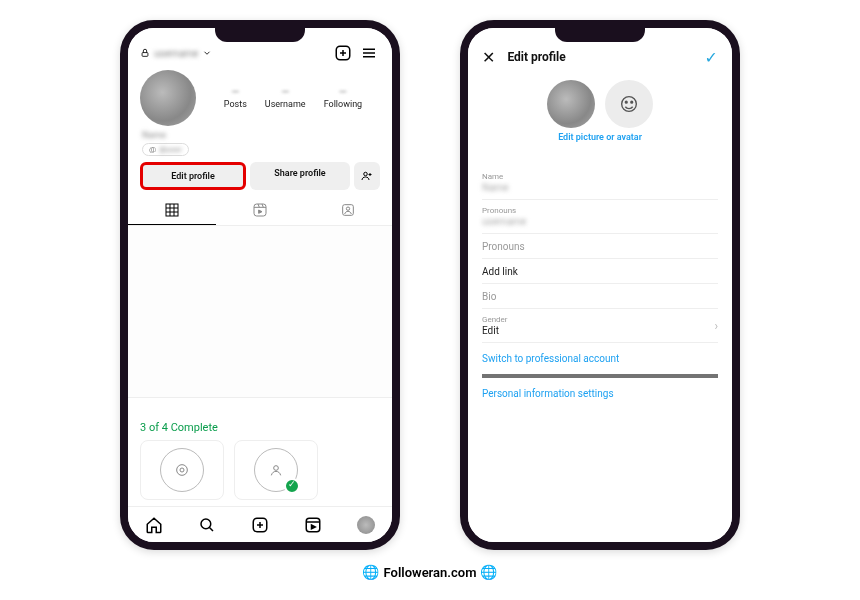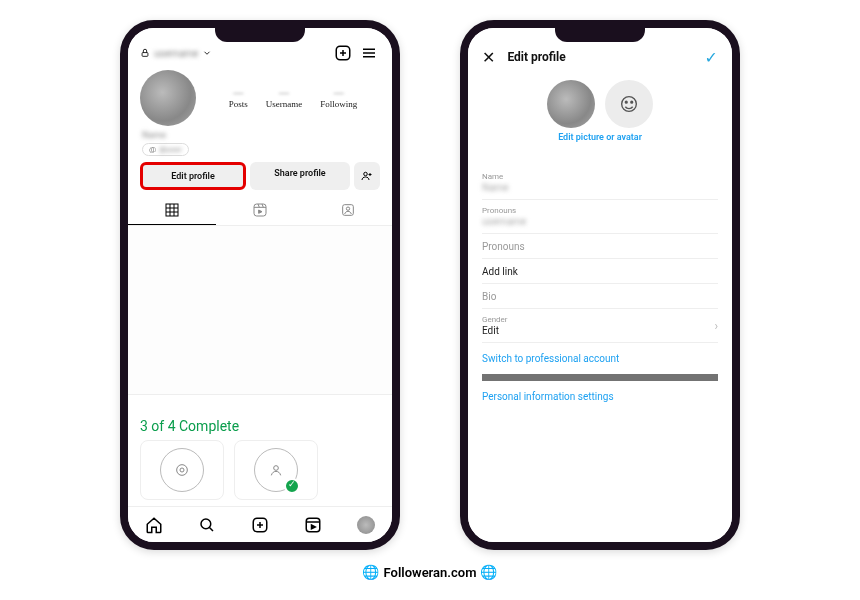--- a/index.html
+++ b/index.html
@@ -26,39 +26,39 @@
     width: 90px; height: 18px; background: #1a0f1e;
     border-radius: 0 0 12px 12px; z-index: 10;
   }
   .screen { position: absolute; inset: 0; background: #fff; display: flex; flex-direction: column; font-size: 10px; color: #111; }
 
   
   .topbar { height: 36px; display:flex; align-items:center; justify-content:space-between; padding: 18px 12px 4px; }
   .user-row { display:flex; align-items:center; gap:4px; }
   .blur { filter: blur(2px); color:#888; }
   .icon-btn { width:22px; height:22px; display:flex; align-items:center; justify-content:center; }
-  .profile-header { display:flex; padding:6px 12px 2px; gap:10px;font-family:Liberation Serif, serif; }
+  .profile-header { display:flex; padding:6px 12px 2px; gap:10px; }
   .avatar-lg { width:56px; height:56px; border-radius:50%; background: radial-gradient(circle at 40% 40%, #bbb 0%, #888 60%, #aaa 100%); flex-shrink:0; }
   .stats { display:flex; gap:18px; align-items:center; flex:1; justify-content:center; }
   .stat { text-align:center; }
   .stat-n { font-weight:600; display:block; filter:blur(1.5px); color:#999; }
   .stat-l { font-size:9px; color:#222; }
   .namebox { padding: 2px 14px 6px; font-size:9px; }
   .threads { display:inline-flex; align-items:center; gap:3px; font-size:8px; border:1px solid #ddd; border-radius:10px; padding:1px 6px; margin-top:3px; color:#888; }
   .btn-row { display:flex; gap:4px; padding:0 12px 6px; }
   .btn { flex:1; background:#efefef; border-radius:6px; padding:6px 4px; text-align:center; font-size:9px; font-weight:600; }
   .btn-icon { width:26px; flex:none; display:flex; align-items:center; justify-content:center; }
   .highlight-red { border:3px solid #e40000; }
   .tabs { display:flex; border-bottom:1px solid #eee; }
   .tab { flex:1; display:flex; justify-content:center; padding:6px 0; }
   .tab.active { border-bottom:1.5px solid #000; }
   .feed { flex:1; background:#fdfdfd; }
   .complete-box { border-top:1px solid #eee; padding:8px 12px 4px; }
   .cp-title { font-weight:700; font-size:10px; }
-  .cp-sub { font-size:14px; color:#0a9d4c; margin-top:15px; }
+  .cp-sub { font-size:11px; color:#0a9d4c; margin-top:15px; }
   .cp-cards { display:flex; gap:10px; padding:6px 0 2px; }
   .cp-card { width:84px; height:60px; border:1px solid #eee; border-radius:8px; display:flex; align-items:center; justify-content:center; }
   .cp-circle { width:44px; height:44px; border:1.5px solid #bbb; border-radius:50%; display:flex; align-items:center; justify-content:center; position:relative; }
   .green-check { position:absolute; right:-3px; bottom:-3px; width:16px; height:16px; background:#14a44d; border-radius:50%; border:2px solid #fff; }
   .green-check::after { content:"✓"; color:#fff; font-size:9px; position:absolute; top:-1px; left:2px; }
   .bottomnav { height:36px; border-top:1px solid #eee; display:flex; justify-content:space-around; align-items:center; }
   .nav-avatar { width:18px; height:18px; border-radius:50%; background: radial-gradient(circle,#bbb,#888); }
 
   
   .ep-top { height:44px; display:flex; align-items:center; justify-content:space-between; padding:18px 14px 4px; }
@@ -69,21 +69,21 @@
   .av { width:48px; height:48px; border-radius:50%; }
   .av1 { background: radial-gradient(circle at 40% 40%, #bbb 0%, #888 60%, #aaa 100%); }
   .av2 { background:#ececec; display:flex; align-items:center; justify-content:center; }
   .ep-link { text-align:center; color:#1ea1f1; font-size:9px; font-weight:600; margin-bottom:24px; }
   .ep-fields { padding:0 14px; }
   .field { border-bottom:1px solid #eee; padding:6px 0; position:relative; }
   .field-lbl { font-size:8px; color:#999; display:block; }
   .field-val { font-size:10px; color:#222; display:block; margin-top:1px; }
   .field-val.blur { color:#aaa; }
   .chev { position:absolute; right:0; top:50%; transform:translateY(-50%); color:#bbb; font-size:12px; }
-  .ep-linktxt { color:#1ea1f1; font-size:10px; padding:10px 0; border-bottom:7px solid #737373; }
+  .ep-linktxt { color:#1ea1f1; font-size:10px; padding:10px 0; border-bottom:4px solid #737373; }
   .ep-linktxt.last { border-bottom:none; }
 
   .footer { margin-top:14px; font-size:13px; font-weight:600; display:flex; align-items:center; gap:4px; }
   .globe { font-size:14px; }
 
   svg { display:block; }
 </style>
 </head>
 <body>
 

